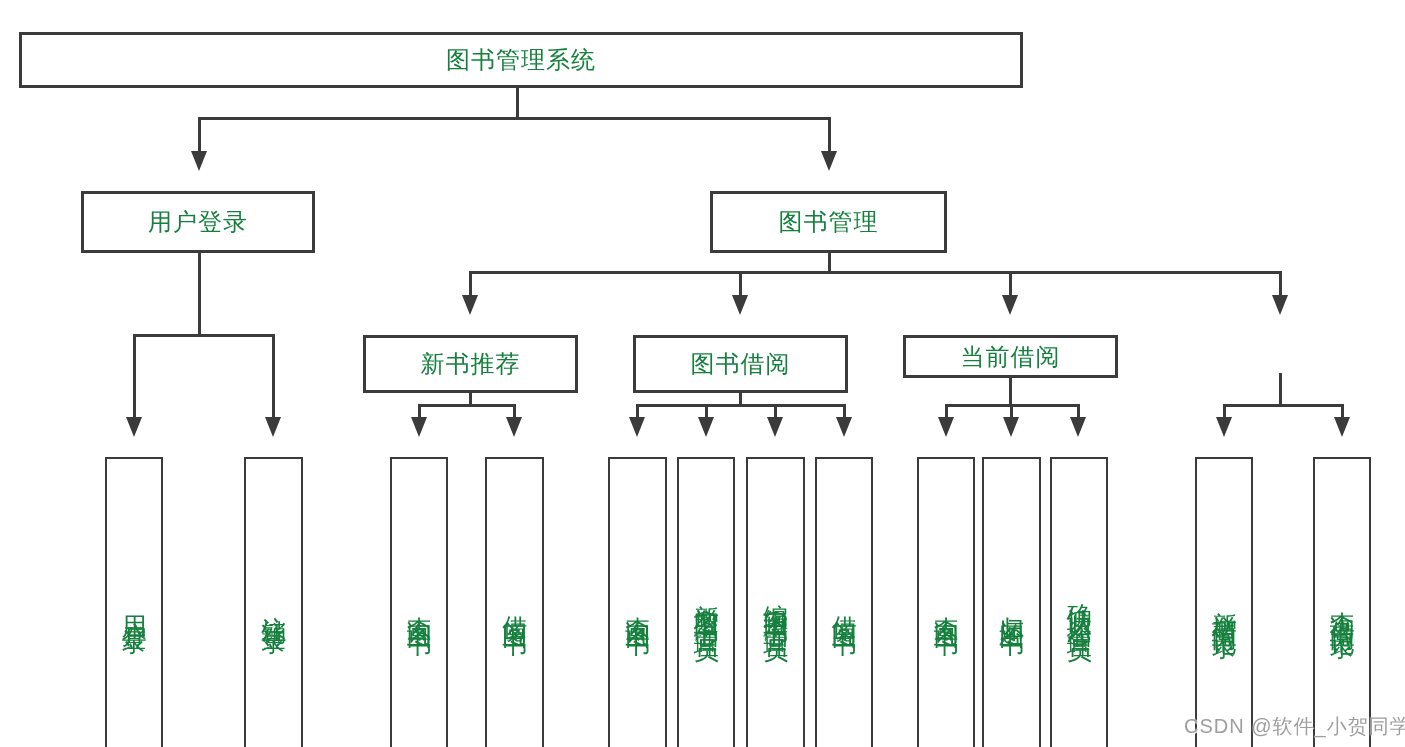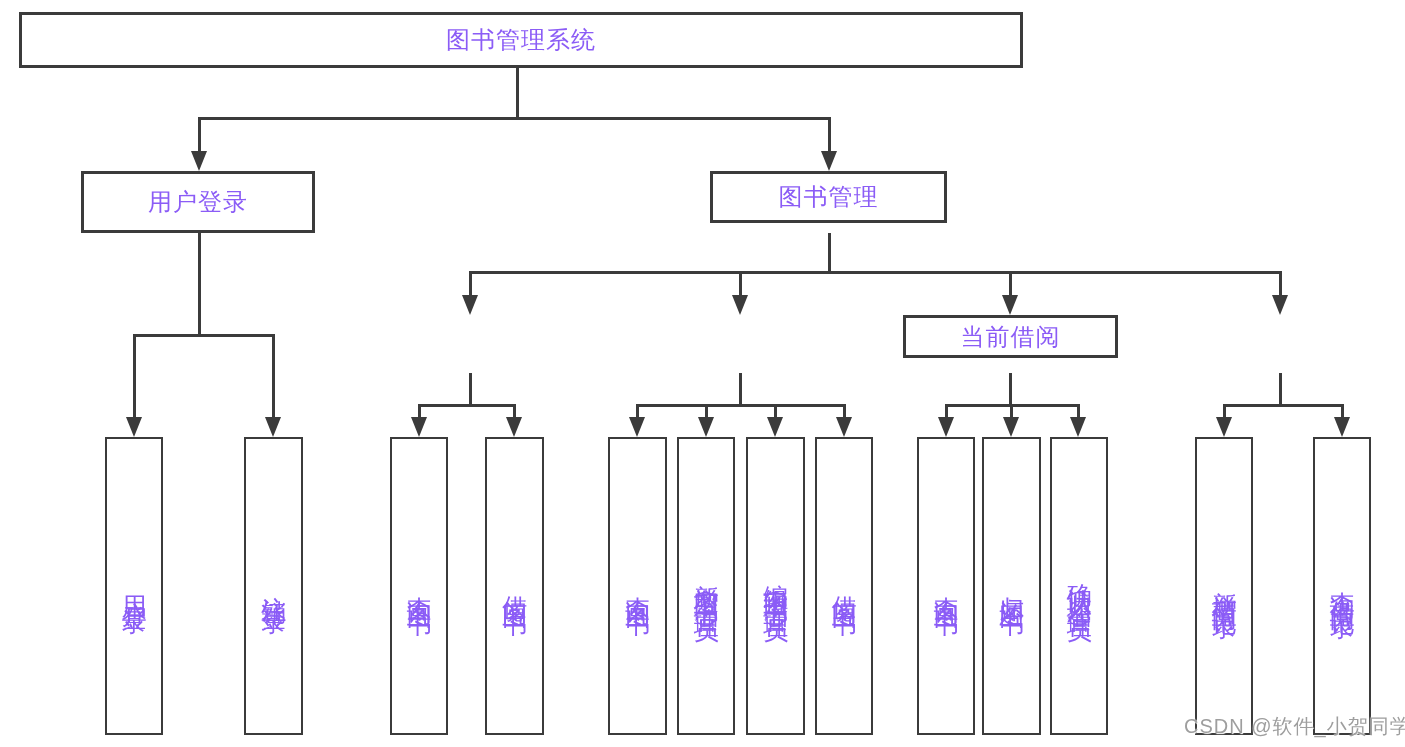--- a/index.html
+++ b/index.html
@@ -3,21 +3,21 @@
 <meta charset="utf-8">
 <style>
   html,body{margin:0;padding:0;background:#ffffff;}
   .canvas{
     position:relative;width:1405px;height:747px;background:#ffffff;
     font-family:"Liberation Sans","DejaVu Sans",sans-serif;overflow:hidden;
   }
   .box{
     position:absolute;box-sizing:border-box;background:#ffffff;
     border:3px solid #3b3b3b;display:flex;align-items:center;justify-content:center;
-    font-size:24px;color:#8b5cf6;letter-spacing:1px;z-index:2;text-align:center;
+    font-size:24px;color:#15803d;letter-spacing:1px;z-index:2;text-align:center;margin-top:20px;
   }
   .leaf{
     border-width:2px;font-size:25px;letter-spacing:5px;line-height:1.1;
     writing-mode:vertical-rl;text-orientation:mixed;padding:4px 0;
   }
   .hl{position:absolute;height:3px;background:#3b3b3b;z-index:1;}
   .vl{position:absolute;width:3px;background:#3b3b3b;z-index:1;}
   .ar{
     position:absolute;width:0;height:0;z-index:1;
     border-left:8px solid transparent;border-right:8px solid transparent;
@@ -31,23 +31,25 @@
 </style>
 </head>
 <body>
 
 <div class="canvas">
 
   <div class="box" style="left:19px;top:12px;width:1004px;height:56px;">图书管理系统</div>
 
   <div class="box" style="left:81px;top:171px;width:234px;height:62px;">用户登录</div>
 
-  <div class="box" style="left:710px;top:171px;width:237px;height:52px;">图书管理</div>
+  <div class="box" style="left:710px;top:171px;width:237px;height:62px;">图书管理</div>
 
+  <div class="box" style="left:363px;top:315px;width:215px;height:58px;">新书推荐</div>
 
+  <div class="box" style="left:633px;top:315px;width:215px;height:58px;">图书借阅</div>
 
   <div class="box" style="left:903px;top:315px;width:215px;height:43px;">当前借阅</div>
 
 
   <div class="box leaf" style="left:105px;top:437px;width:58px;height:298px;">用户登录</div>
 
   <div class="box leaf" style="left:244px;top:437px;width:59px;height:298px;">注销登录</div>
 
   <div class="box leaf" style="left:390px;top:437px;width:58px;height:298px;">查询图书</div>
 

